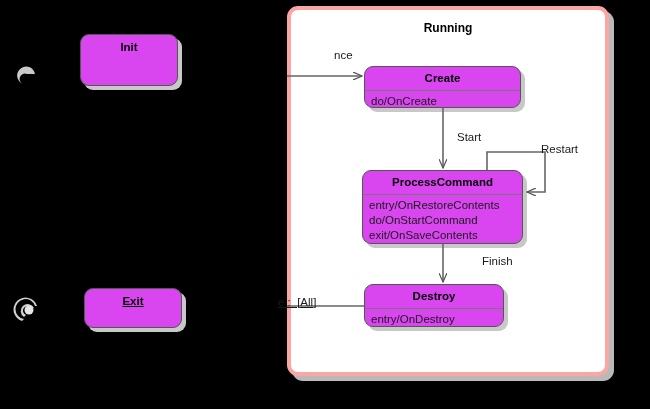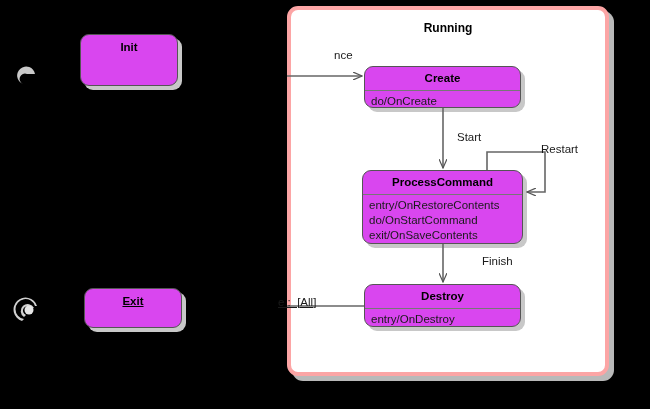--- a/index.html
+++ b/index.html
@@ -131,21 +131,21 @@
 do/OnStartCommand
 exit/OnSaveContents</div>
   </div>
 
   <div class="state-box" style="left:364px; top:66px; width:157px; height:42px;">
     <div class="state-title">Create</div>
     <div class="state-divider"></div>
     <div class="state-body">do/OnCreate</div>
   </div>
 
-  <div class="state-box" style="left:364px; top:284px; width:157px; height:43px;">
+  <div class="state-box" style="left:364px; top:284px; width:140px; height:43px;">
     <div class="state-title">Destroy</div>
     <div class="state-divider"></div>
     <div class="state-body">entry/OnDestroy</div>
   </div>
 
   <svg id="connectors">
     <defs>
       <marker id="arrowhead" markerWidth="10" markerHeight="8" refX="9" refY="4" orient="auto" markerUnits="userSpaceOnUse">
         <path d="M0,0 L9,4 L0,8" fill="none" stroke="#555555" stroke-width="1.2"></path>
       </marker>

